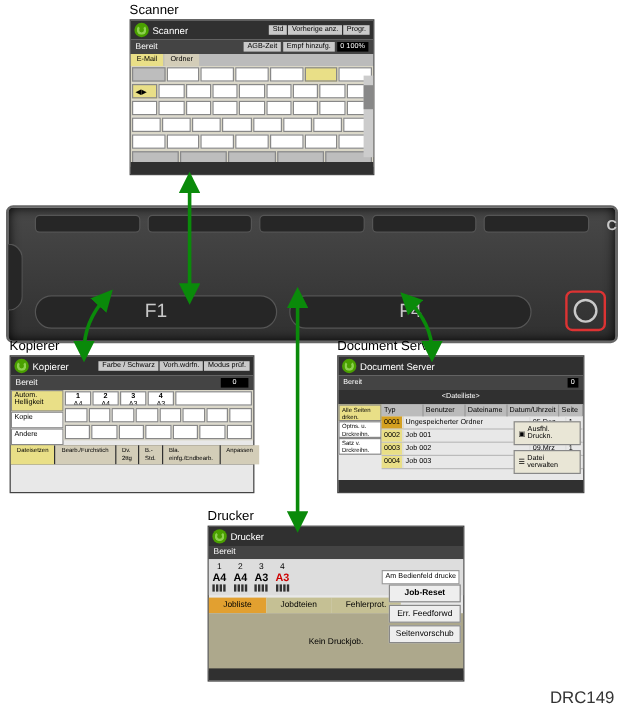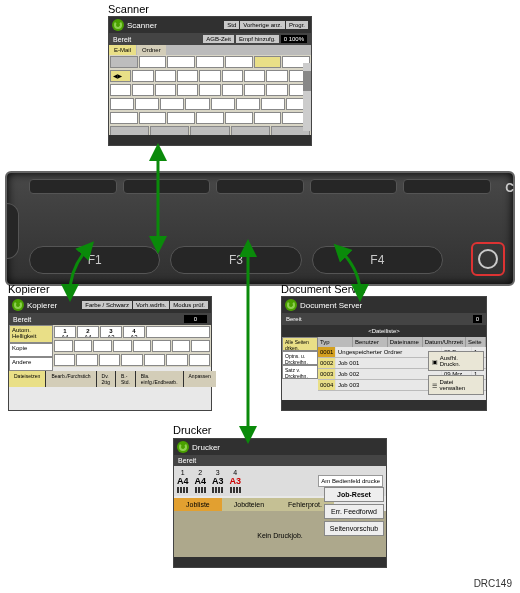--- a/index.html
+++ b/index.html
@@ -24,21 +24,21 @@
   .sb{position:absolute;right:0;top:46px;bottom:14px;width:8px;background:#ccc}
   .sb div{background:#888;height:20px;margin-top:8px}
   .ft{position:absolute;bottom:0;left:0;right:0;background:#303030;color:#ccc;font-size:6px;text-align:right;padding:2px 4px}
   
   .pad{position:absolute;left:5px;right:5px;top:171px;height:115px;background:linear-gradient(#484848,#303030);border:2px solid #666;border-radius:6px;box-shadow:inset 0 0 10px #000}
   .pad .cutout{position:absolute;left:0;width:12px;top:30px;bottom:25px;border-radius:0 30px 30px 0;background:#262626;border:1px solid #555;border-left:0}
   .pad .gc{position:absolute;right:-1px;top:8px;font-size:12px;color:#c9c9c9;font-weight:bold}
   .pad .slots{position:absolute;top:6px;left:22px;right:22px;display:flex;gap:6px}
   .pad .slots span{flex:1;height:15px;border-radius:4px;background:#262626;border:1px solid #555}
   .pad .keys{position:absolute;bottom:10px;left:22px;right:70px;display:flex;gap:10px}
-  .pad .keys span{flex:1;height:28px;border-radius:14px;background:#262626;border:1px solid #555;color:#c9c9c9;display:flex;align-items:center;justify-content:center;font-size:12px}
+  .pad .keys span{flex:1;height:28px;border-radius:14px;background:#262626;border:1px solid #555;color:#c9c9c9;display:flex;align-items:center;justify-content:center;font-size:16px}
   .pad .stop{position:absolute;right:8px;bottom:8px;width:34px;height:34px;border-radius:6px;border:2px solid #d33;display:flex;align-items:center;justify-content:center}
   .pad .stop div{width:20px;height:20px;border:2px solid #c9c9c9;border-radius:50%}
   
   .ds{font-size:6px}
   .ds .listhdr{background:#303030;color:#fff;padding:3px;text-align:center}
   .ds .cols{display:flex;background:#bbb}
   .ds .cols span{flex:1;padding:2px;border-right:1px solid #999;font-size:6px}
   .ds .r{display:flex;border-bottom:1px solid #bbb}
   .ds .r span{flex:1;padding:2px;font-size:6px;overflow:hidden;white-space:nowrap;border-right:1px solid #ddd}
   .ds .r .idx{flex:0 0 18px;background:#e9df87;text-align:center}
@@ -53,38 +53,37 @@
   .dr .tray .t .bars i{width:2px;height:6px;background:#333}
   .dr .mtabs{display:flex;margin-top:2px}
   .dr .mtabs span{padding:3px 12px;background:#c5c094;font-size:7px}
   .dr .mtabs span.a{background:#e2a030}
   .dr .body{background:#ada88c;height:48px;position:relative}
   .dr .body .msg{position:absolute;inset:0;display:flex;align-items:center;justify-content:center;font-size:7px}
   .dr .rs{position:absolute;right:2px;top:48px;width:60px}
   .dr .rs .b{background:#eee;border:1px solid #888;padding:3px;margin-bottom:2px;font-size:7px;text-align:center}
   
   svg.arrows{position:absolute;inset:0;pointer-events:none}
-  .dcode{position:absolute;right:8px;bottom:4px;font-size:10px;color:#333}
+  .dcode{position:absolute;right:8px;bottom:4px;font-size:14px;color:#333}
 </style>
 </head>
 <body>
 
 <div class="pad">
   <div class="cutout"></div>
   <span class="gc">C</span>
   <div class="slots">
     <span></span>
       <span></span>
       <span></span>
       <span></span>
       <span></span>
   </div>
   <div class="keys">
     <span>F1</span>
-    <span>F3</span>
     <span>F4</span>
   </div>
   <div class="stop">
       <div></div>
     </div>
 </div>
 
 <div class="lbl" style="left:108px;top:3px">Scanner</div>
 <div class="mini" style="left:108px;top:16px;width:204px;height:130px">
   <div class="tbar">

